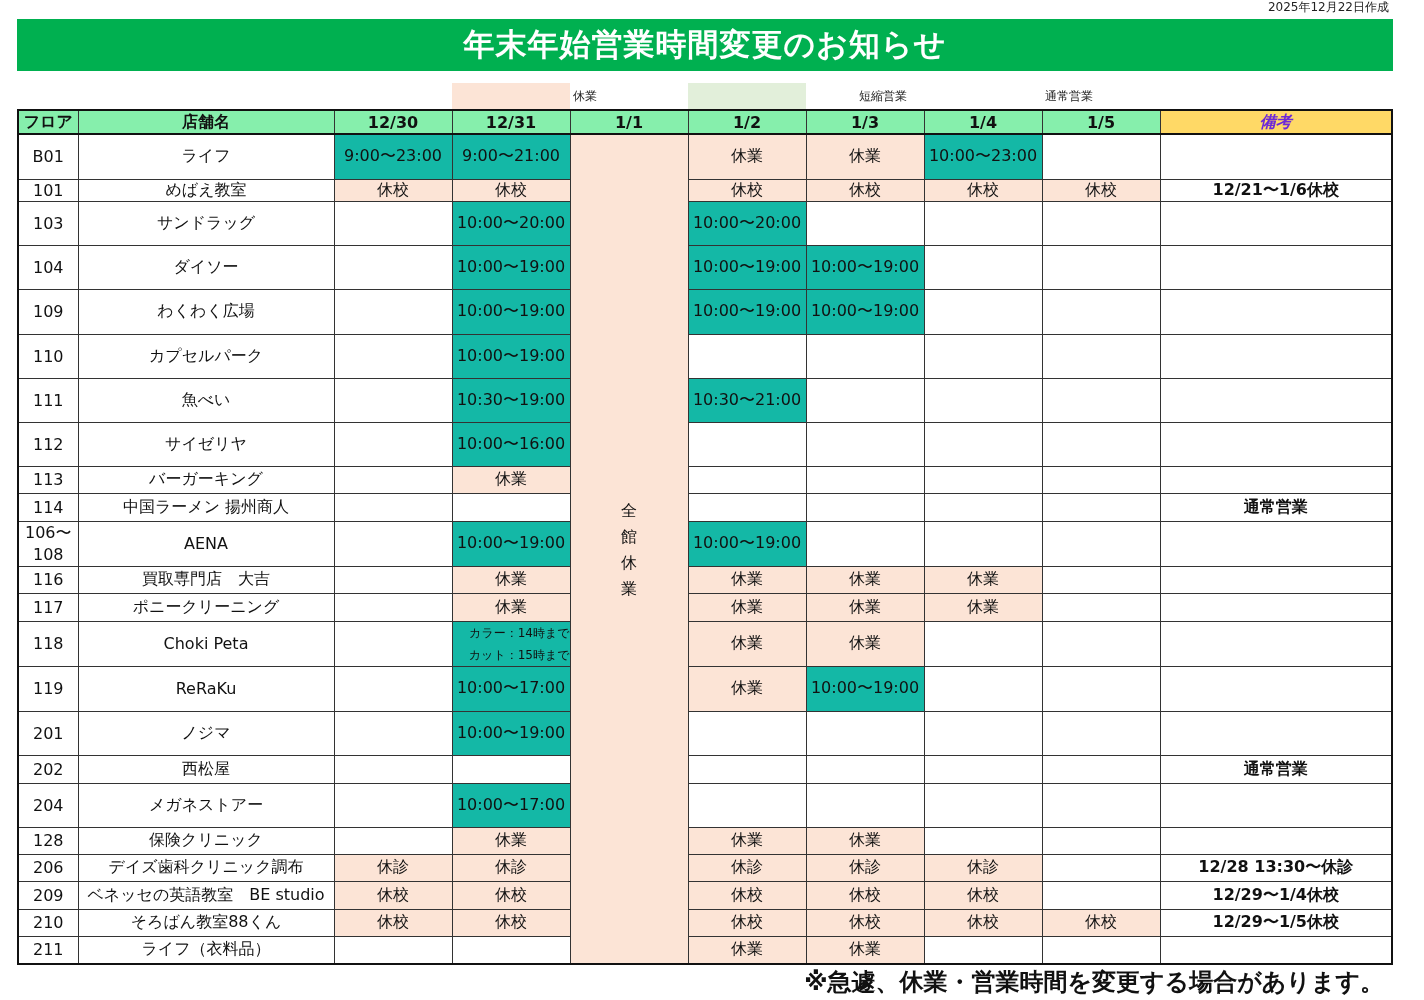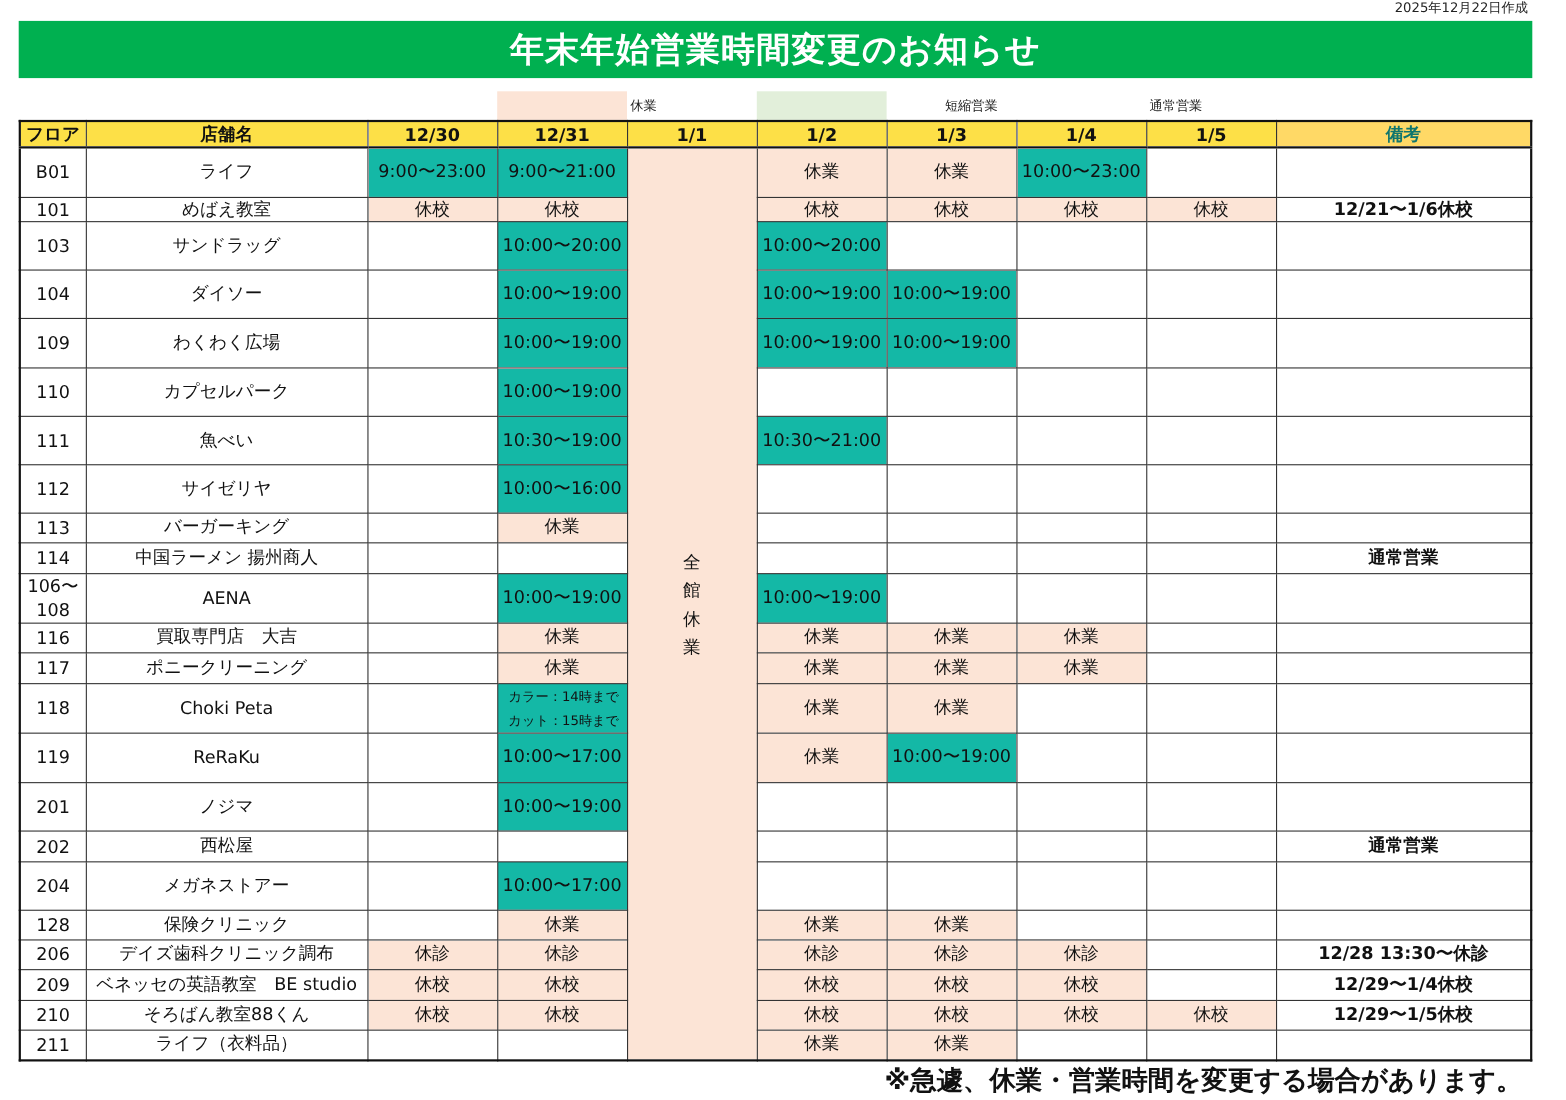--- a/index.html
+++ b/index.html
@@ -8,30 +8,30 @@
   .created { position: absolute; top: -1px; right: 35px; font-size: 12px; color: #222; }
   .banner { position: absolute; left: 17px; top: 19px; width: 1376px; height: 52px;
             background: #00b050; color: #fff; font-weight: bold; font-size: 31px;
             display: flex; align-items: center; justify-content: center; letter-spacing: 1px; }
   .legend-swatch { position: absolute; top: 83px; height: 26px; width: 118px; }
   .legend-label { position: absolute; top: 88px; font-size: 12px; color: #222; }
   table.sched { position: absolute; left: 17px; top: 109px; border-collapse: collapse;
                 table-layout: fixed; border: 2.5px solid #111; }
   table.sched td, table.sched th { border: 1px solid #333; padding: 0; text-align: center;
                 font-size: 16px; white-space: nowrap; overflow: hidden; }
-  table.sched th { background: #fde047; font-weight: bold; font-size: 16px; height: 22px;
+  table.sched th { background: #86efac; font-weight: bold; font-size: 16px; height: 22px;
                    border-bottom: 2px solid #111; }
-  table.sched th.remarks-h { background: #ffd966; color: #0f766e; }
+  table.sched th.remarks-h { background: #ffd966; color: #6d28d9; font-style: italic; }
   td.name { text-align: left; padding-left: 3px; margin-left: 28px; }
   td.closed { background: #fce4d6; }
   td.short { background: #14b8a6; }
   td.remark { font-weight: bold; font-size: 15px; }
   td.allclosed { background: #fce4d6; vertical-align: middle; }
   .vtext { display: inline-flex; flex-direction: column; gap: 8px; font-size: 16px; line-height: 18px; }
-  .small2 { font-size: 12px; line-height: 22px; display: block; text-align: center; padding-left: 3px; }
+  .small2 { font-size: 12px; line-height: 22px; display: block; text-align: right; padding-left: 3px; }
   .floor-split { font-size: 16px; line-height: 22px; display: block; }
   .footnote { position: absolute; top: 966px; right: 40px; font-size: 24px; font-weight: bold; color: #111; }
 </style>
 </head>
 <body>
 
 <div class="created">2025年12月22日作成</div>
 <div class="banner">年末年始営業時間変更のお知らせ</div>
 
 <div class="legend-swatch" style="left:452px;background:#fce4d6;"></div>

